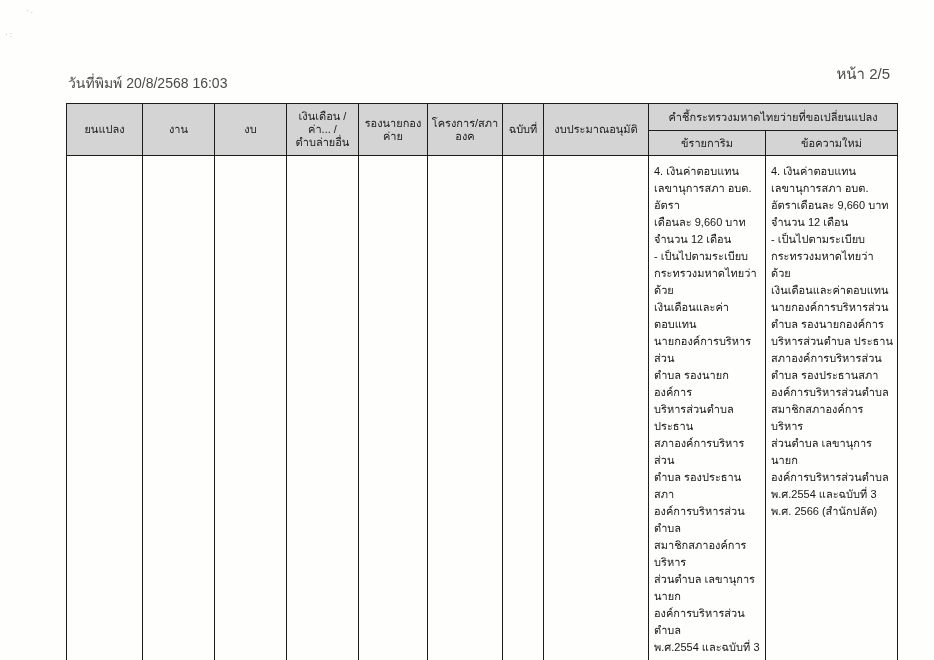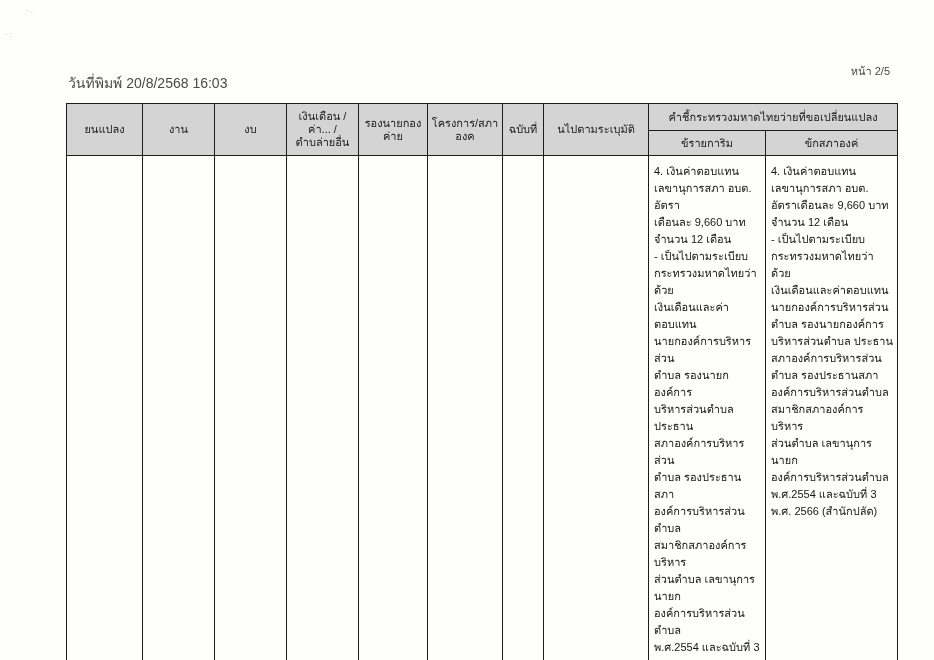--- a/index.html
+++ b/index.html
@@ -29,21 +29,21 @@
     position: absolute;
     left: 68px;
     top: 72px;
     font-size: 14px;
     color: #4a4a4a;
   }
   .page-num {
     position: absolute;
     right: 44px;
     top: 62px;
-    font-size: 11px;
+    font-size: 15px;
     color: #4a4a4a;
   }
   table.budget {
     position: absolute;
     left: 66px;
     top: 103px;
     width: 831px;
     border-collapse: collapse;
     table-layout: fixed;
     font-size: 11px;
@@ -109,26 +109,26 @@
     <thead>
       <tr class="h1">
         <th rowspan="2">ยนแปลง</th>
         <th rowspan="2">งาน</th>
         <th rowspan="2">งบ</th>
         <th rowspan="2">เงินเดือน /ค่า... /
 ตำบล่ายอื่น</th>
         <th rowspan="2">รองนายกองค่าย</th>
         <th rowspan="2">โครงการ/สภาองค</th>
         <th rowspan="2">ฉบับที่</th>
-        <th rowspan="2">นไปตามระเบุมัติ</th>
+        <th rowspan="2">งบประมาณอนุมัติ</th>
         <th colspan="2">คำชี้กระทรวงมหาดไทยว่ายที่ขอเปลี่ยนแปลง</th>
       </tr>
       <tr class="h2">
         <th>ข้รายการิม</th>
-        <th>ข้กสภาองค่</th>
+        <th>ข้อความใหม่</th>
       </tr>
     </thead>
     <tbody>
       <tr class="data-row-1">
         <td class="plain"></td>
         <td class="plain"></td>
         <td class="plain"></td>
         <td class="plain"></td>
         <td class="plain"></td>
         <td class="plain"></td>

